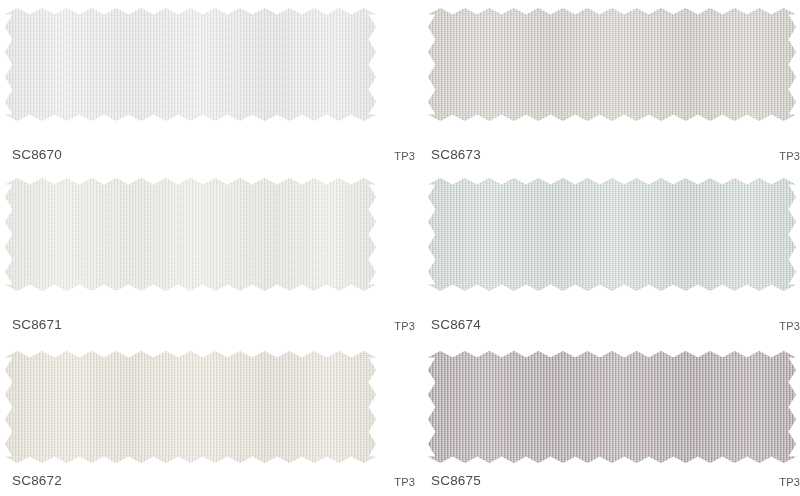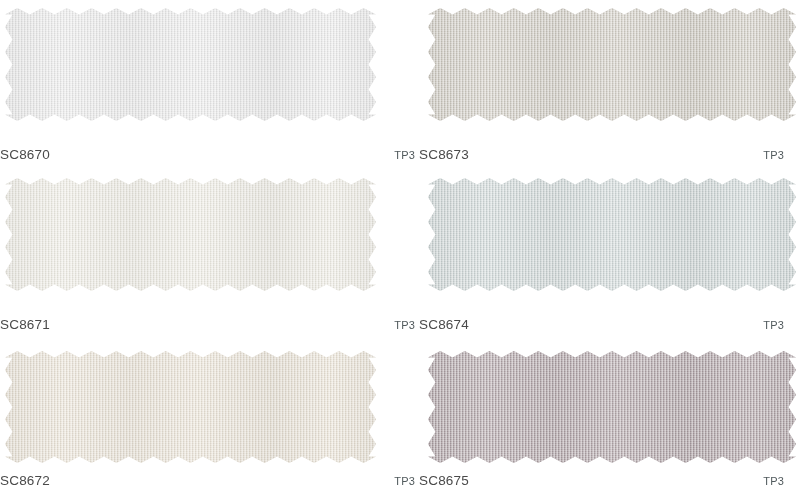--- a/index.html
+++ b/index.html
@@ -92,29 +92,29 @@
         rgba(255,255,255,0.06) 52%,
         rgba(0,0,0,0.030) 72%,
         rgba(255,255,255,0.04) 88%,
         rgba(0,0,0,0.035) 100%);
     pointer-events: none;
   }
 
   
   .caption {
     position: absolute;
-    left: 0;
+    left: 12px;
     right: 0;
     bottom: 8px;
     display: flex;
-    align-items: center;
+    align-items: flex-end;
     justify-content: space-between;
     padding-right: 4px;
   }
-  .col-right .caption { padding-right: 16px; }
+  .col-right .caption { padding-right: 0; }
 
   .swatch-code {
     font-size: 13.5px;
     color: #4a4a4a;
     letter-spacing: 0.2px;
     font-family: "Liberation Sans", sans-serif;
   }
 
   .swatch-tag {
     font-size: 11px;

